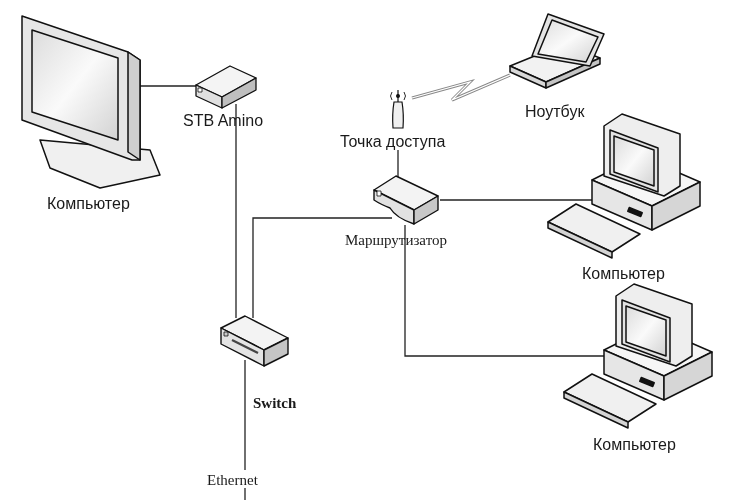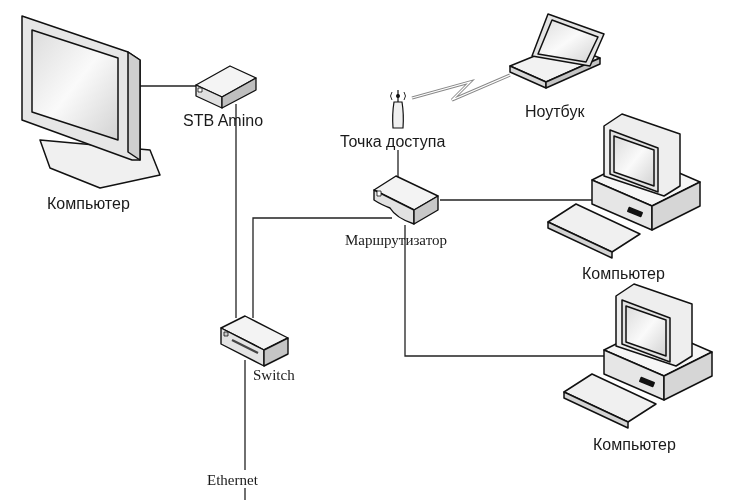--- a/index.html
+++ b/index.html
@@ -108,16 +108,16 @@
     <polygon points="564,392 628,422 628,428 564,398" fill="#d4d4d4"></polygon>
   </g>
 </svg>
 
 <div class="lbl sans" style="left:183px;top:113px;">STB Amino</div>
 <div class="lbl sans" style="left:47px;top:196px;">Компьютер</div>
 <div class="lbl sans" style="left:340px;top:134px;">Точка доступа</div>
 <div class="lbl sans" style="left:525px;top:104px;text-align:right;">Ноутбук</div>
 <div class="lbl serif" style="left:345px;top:233px;text-align:center;">Маршрутизатор</div>
 <div class="lbl sans" style="left:582px;top:266px;">Компьютер</div>
-<div class="lbl serif" style="left:253px;top:368px;">Switch</div>
+<div class="lbl serif" style="left:253px;top:396px;font-weight:bold;">Switch</div>
 <div class="lbl sans" style="left:593px;top:437px;">Компьютер</div>
 <div class="lbl serif" style="left:207px;top:473px;text-align:right;">Ethernet</div>
 </div>
 
 </body></html>

